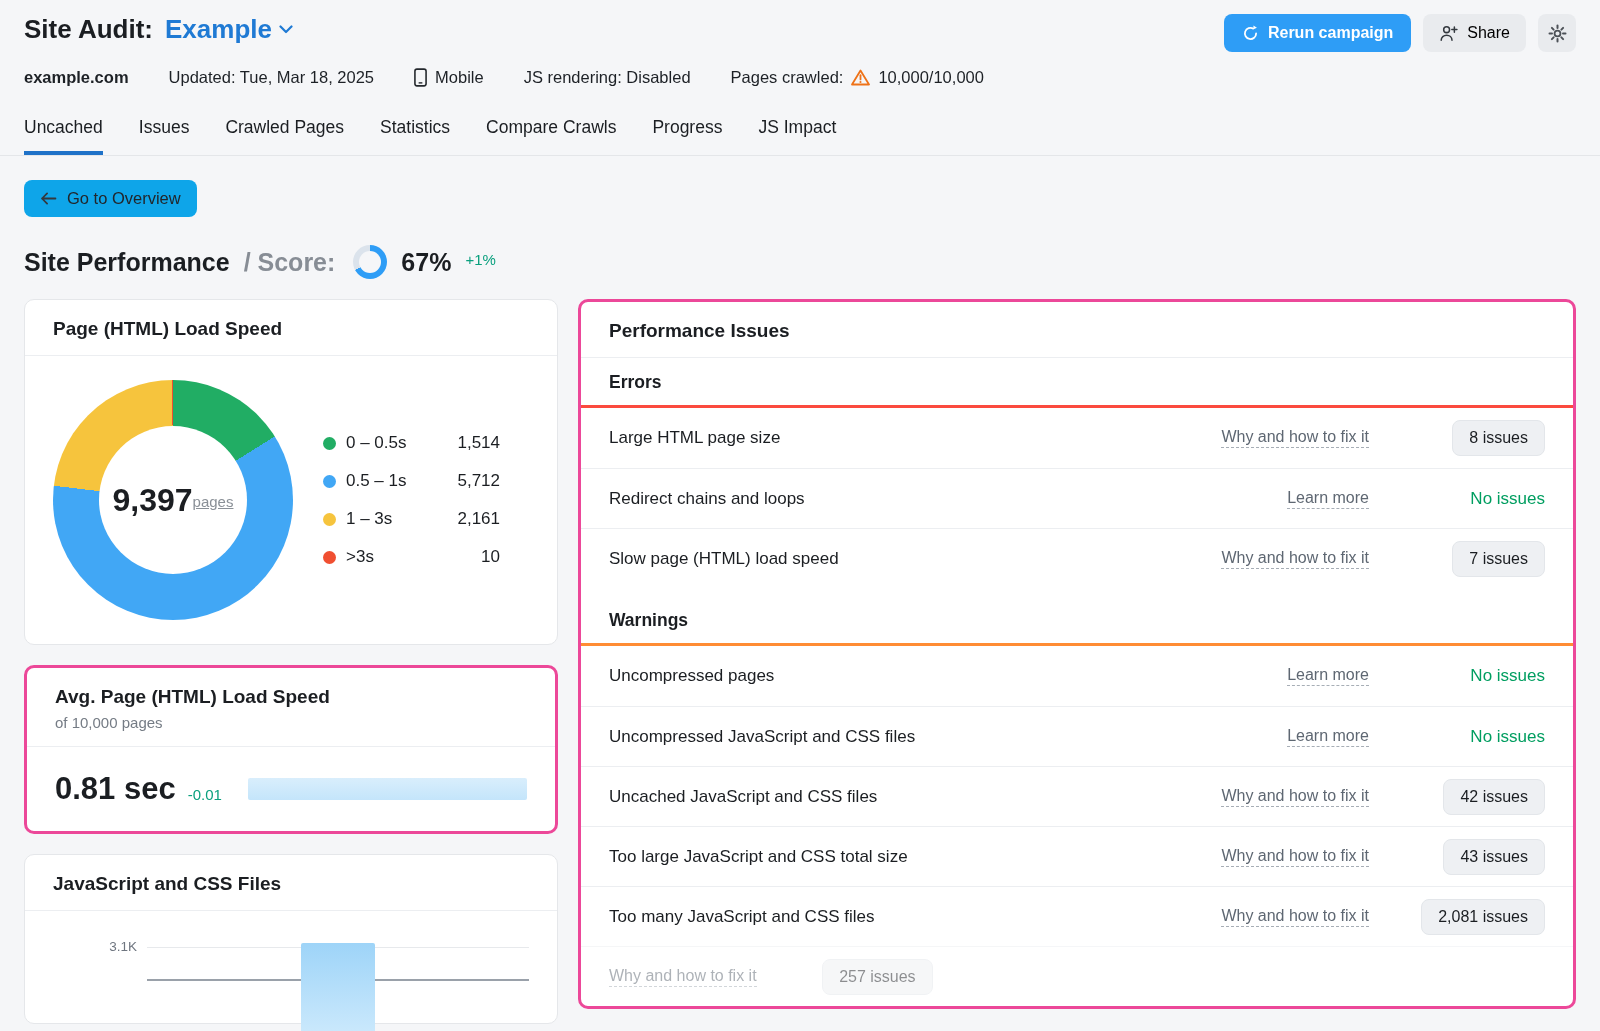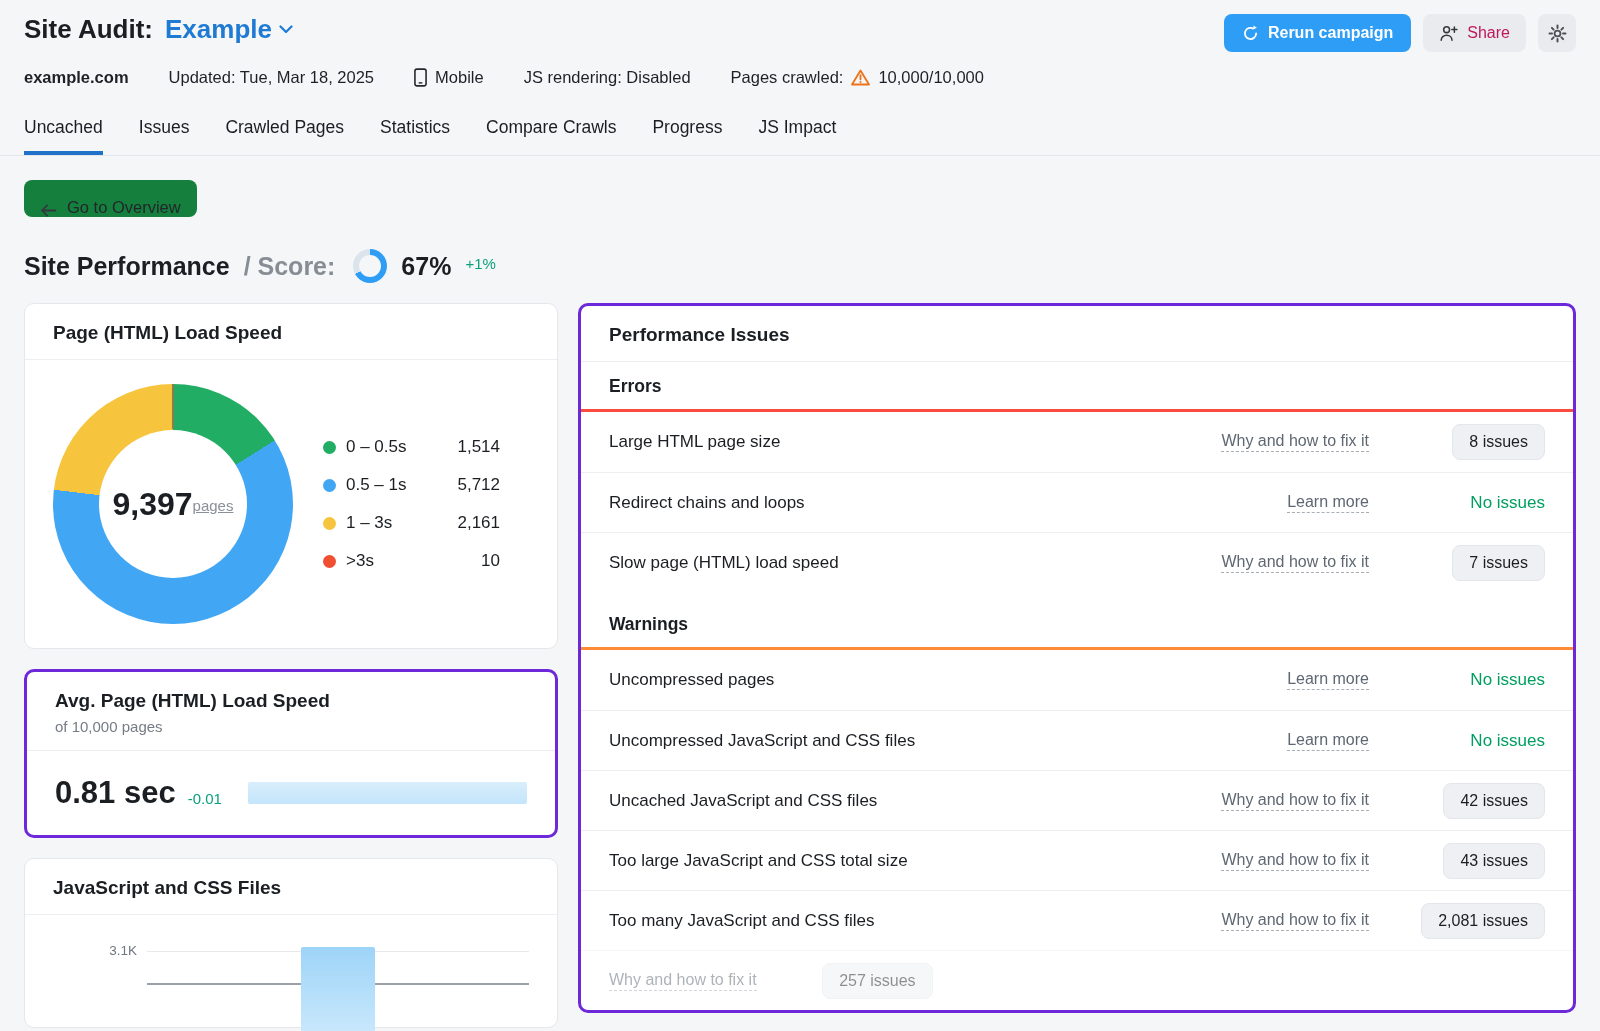--- a/index.html
+++ b/index.html
@@ -11,52 +11,52 @@
   }
   .page { padding:0 24px; }
 
   
   .topbar { display:flex; justify-content:space-between; align-items:flex-start; padding-top:14px; }
   .title-row { display:flex; align-items:center; gap:12px; font-size:26px; font-weight:bold; }
   .project-link { color:#1f7ad4; display:inline-flex; align-items:center; gap:7px; cursor:pointer; }
   .topbar-right { display:flex; gap:12px; align-items:center; }
   .btn { border:none; border-radius:8px; height:38px; font-size:16px; display:inline-flex; align-items:center; gap:9px; cursor:pointer; font-family:inherit; }
   .btn-primary { background:#2e9df6; color:#fff; padding:0 18px; font-weight:bold; }
-  .btn-secondary { background:#e9ebee; color:#be185d; padding:0 16px; }
+  .btn-secondary { background:#e9ebee; color:#000000; padding:0 16px; }
   .icon-btn { width:38px; justify-content:center; padding:0; }
 
   
   .meta-row { display:flex; align-items:center; gap:40px; margin-top:16px; font-size:16.5px; color:#1d2126; }
   .meta-item { display:inline-flex; align-items:center; gap:8px; }
   .meta-domain { font-weight:bold; }
 
   
   .tabs-wrap { border-bottom:1px solid #e4e6e9; margin:30px -24px 0; padding:0 24px; }
   .tabs { display:flex; gap:36px; font-size:17.5px; }
   .tab { padding-bottom:13px; border-bottom:4px solid transparent; cursor:pointer; color:#1b1e22; }
   .tab.active { border-bottom-color:#1f72c8; }
 
   
-  .go-overview { margin-top:24px; height:37px; background:#15803d; border:none; border-radius:8px;
-                 display:inline-flex; align-items:flex-end; gap:10px; padding:0 16px; font-size:16.5px;
+  .go-overview { margin-top:24px; height:37px; background:#0ea5e9; border:none; border-radius:8px;
+                 display:inline-flex; align-items:center; gap:10px; padding:0 16px; font-size:16.5px;
                  font-family:inherit; color:#22262b; cursor:pointer; }
   .heading { display:flex; align-items:center; gap:14px; margin-top:28px; }
   .heading-title { font-size:25px; font-weight:bold; }
   .heading-score-label { font-size:25px; font-weight:bold; color:#878d95; }
   .score-ring { width:34px; height:34px; border-radius:50%; position:relative; margin-left:4px; }
   .score-ring::after { content:""; position:absolute; inset:6px; border-radius:50%; background:#f5f6f8; }
   .score-value { font-size:25px; font-weight:bold; }
   .score-delta { font-size:15px; color:#0aa07e; margin-top:-6px; }
 
   
   .columns { display:flex; gap:20px; margin-top:20px; align-items:flex-start; }
   .col-left { width:534px; flex:none; }
   .col-right { flex:1; }
   .card { background:#fff; border:1px solid #e5e7ea; border-radius:10px; }
-  .card.purple { border:3px solid #6d28d9; }
+  .card.purple { border:3px solid #ec4899; }
   .card-header { padding:18px 28px 15px; border-bottom:1px solid #eceef1; }
   .card-title { font-size:19px; font-weight:bold; }
   .card-subtitle { font-size:15px; color:#757c85; margin-top:6px; }
 
   
   .donut-body { display:flex; align-items:center; padding:24px 28px; }
   .donut { width:240px; height:240px; border-radius:50%; position:relative; flex:none; }
   .donut-hole { position:absolute; inset:46px; background:#fff; border-radius:50%;
                 display:flex; flex-direction:row; align-items:center; justify-content:center; }
   .donut-total { font-size:32px; font-weight:bold; }

